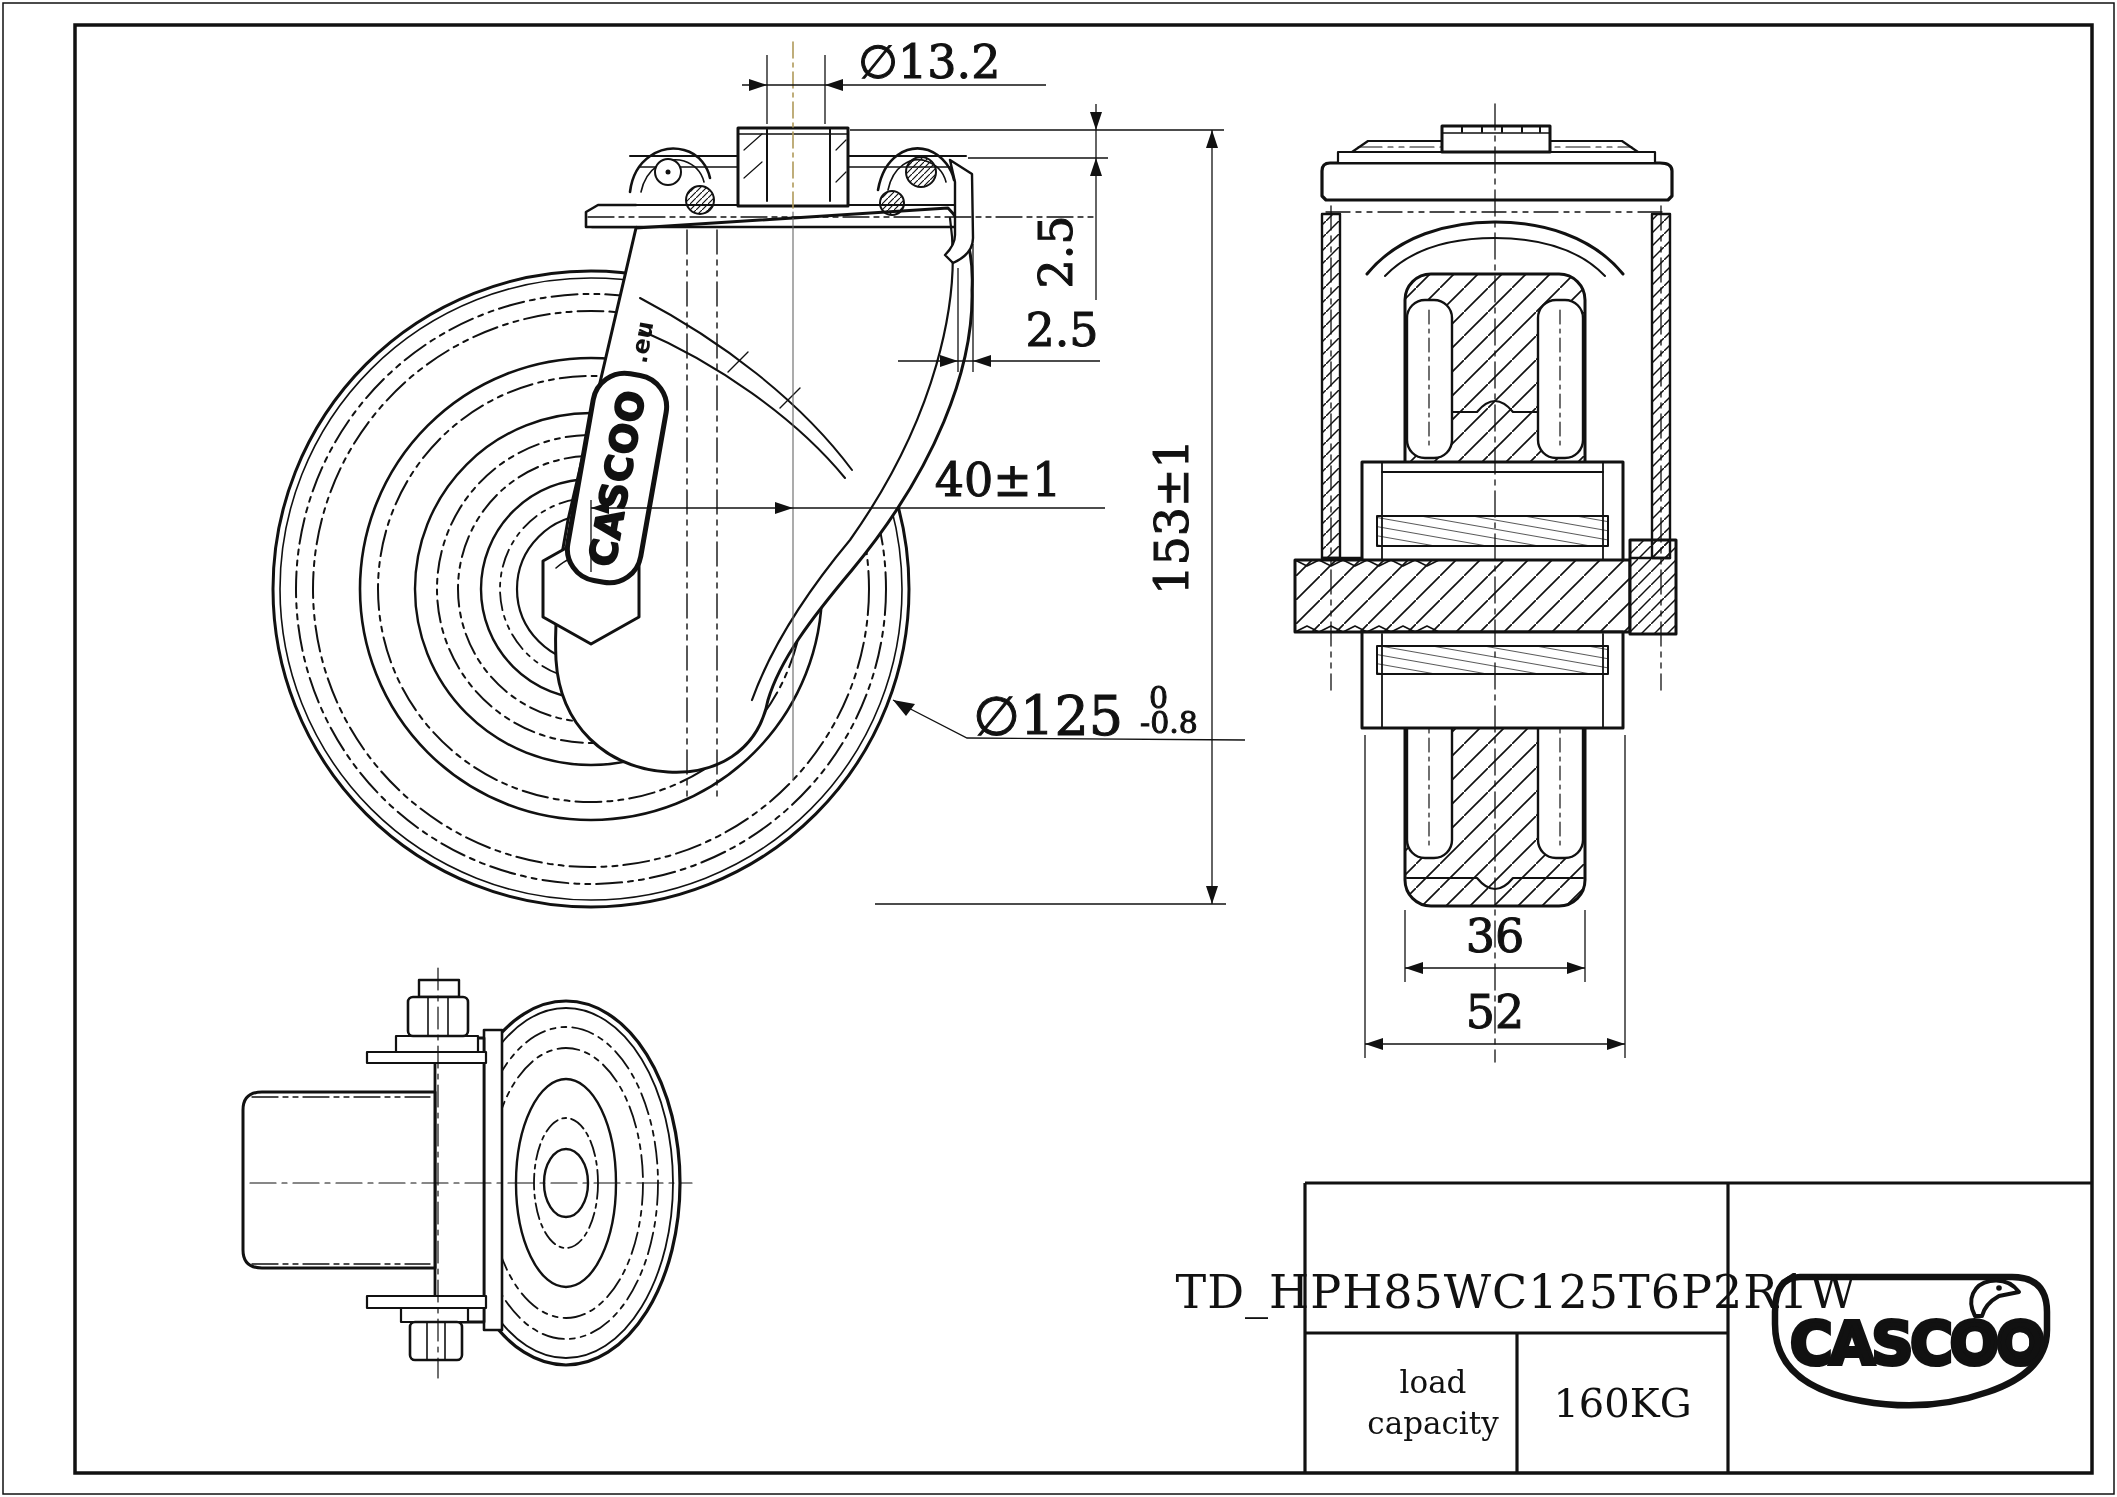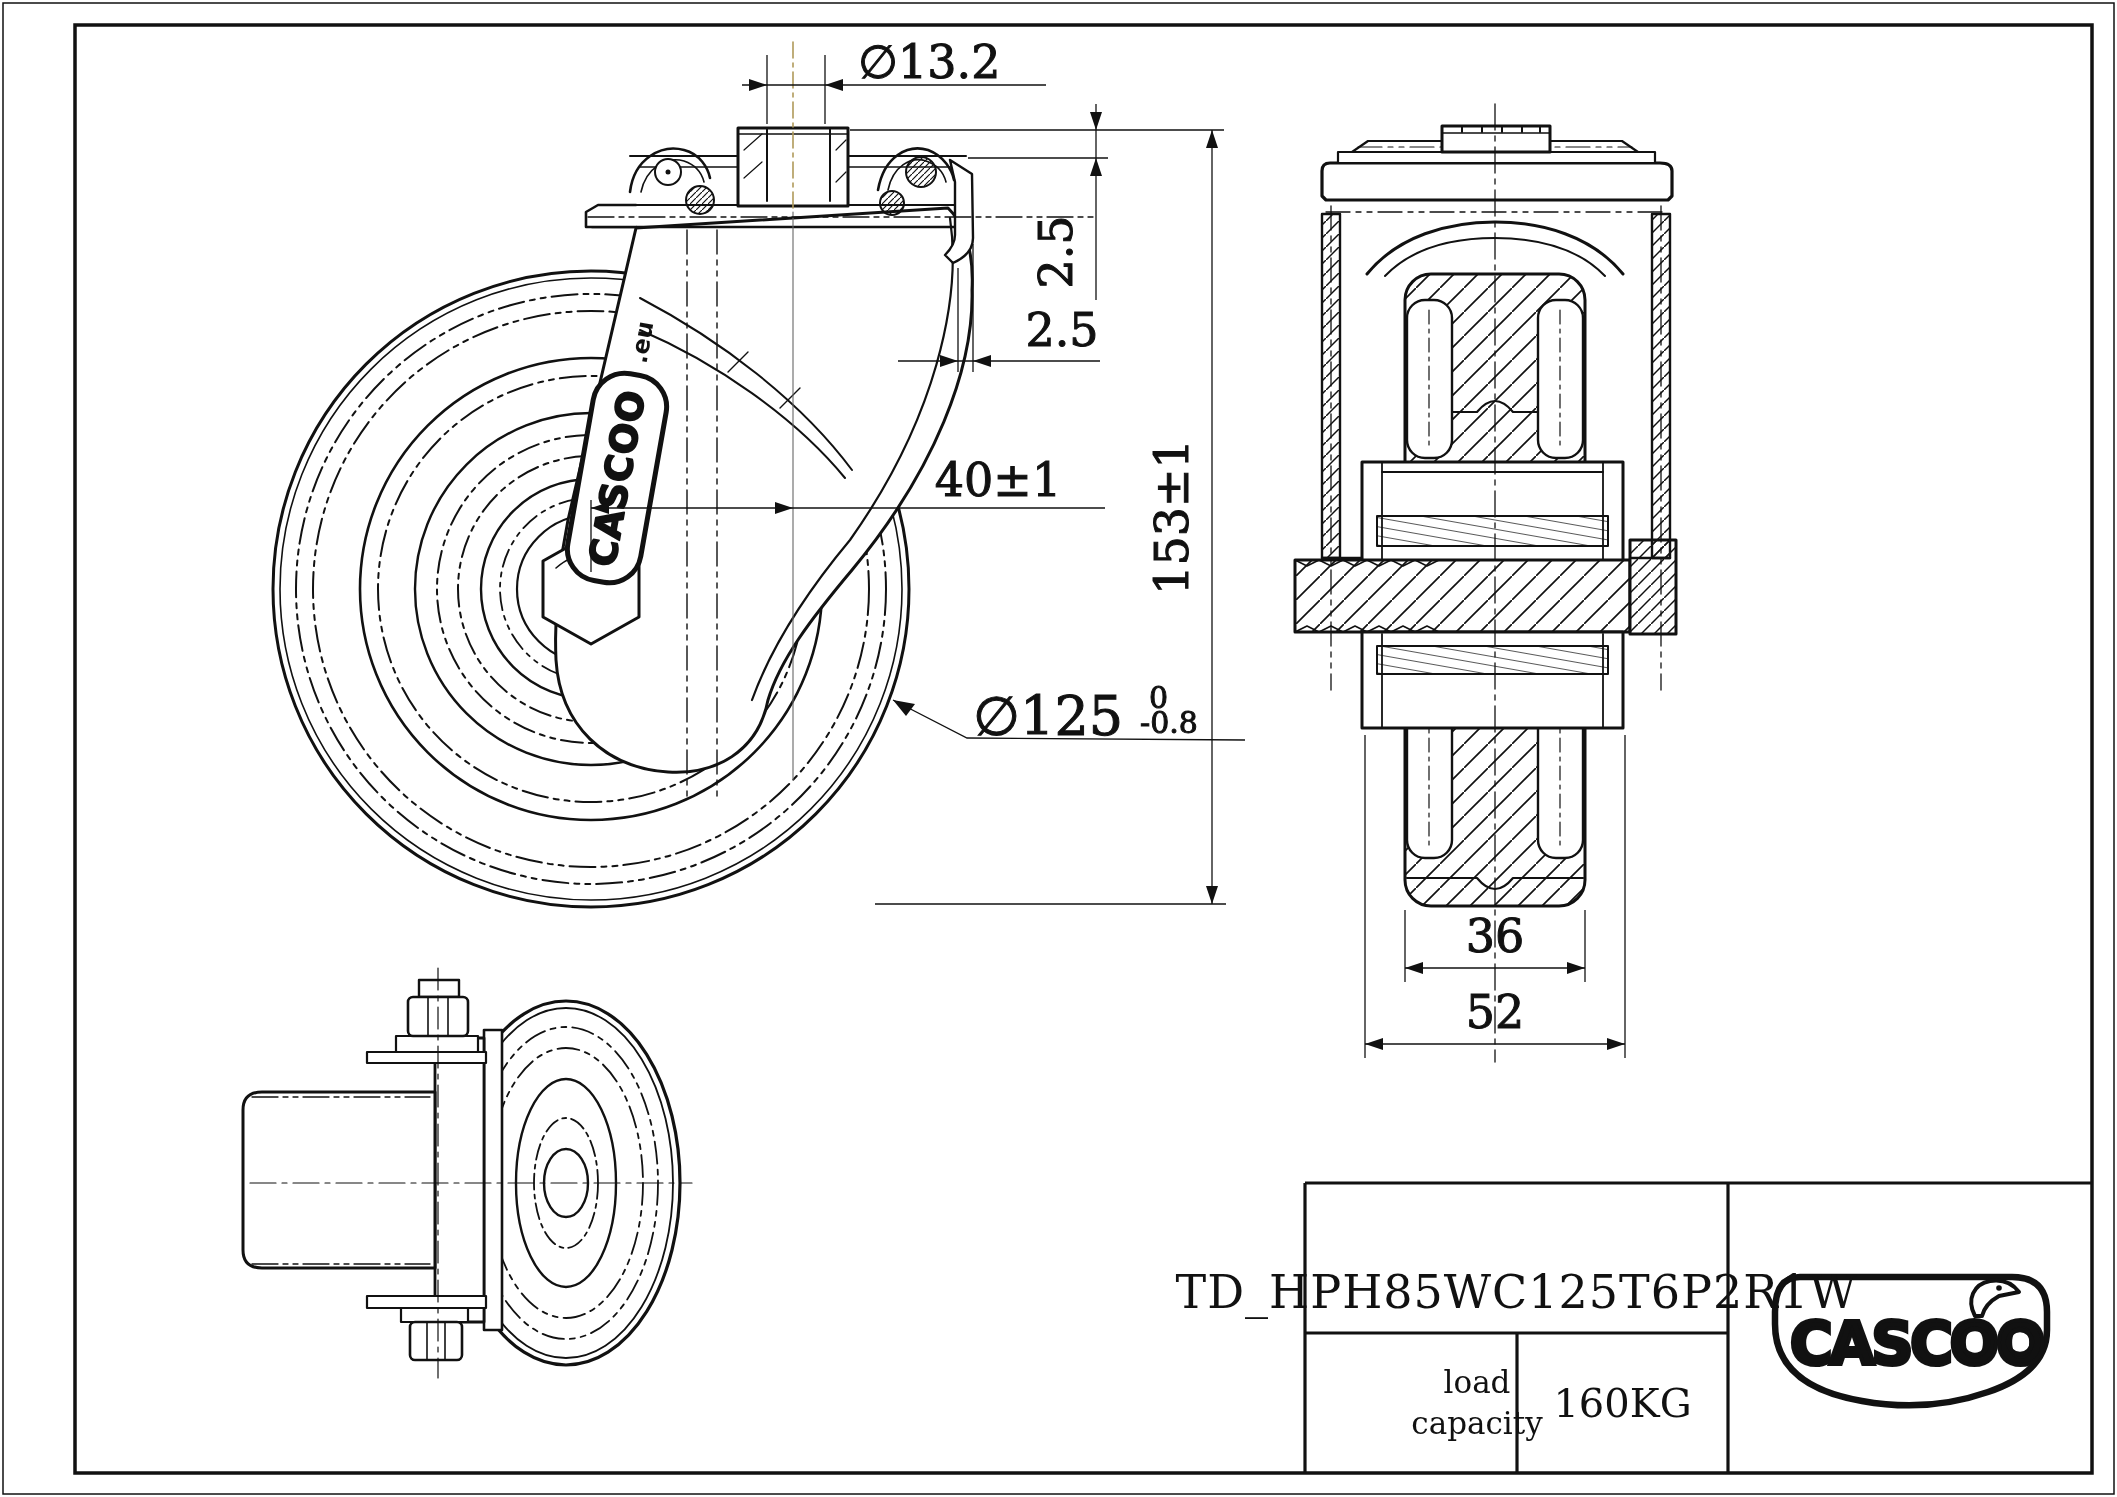--- a/index.html
+++ b/index.html
@@ -3,21 +3,21 @@
 <meta charset="utf-8">
 <style>
   html,body{margin:0;padding:0;background:#ffffff;}
   #page{position:relative;width:2117px;height:1497px;background:#ffffff;overflow:hidden;
         font-family:"DejaVu Serif","Liberation Serif",serif;}
   svg{position:absolute;left:0;top:0;}
   .cell{position:absolute;display:flex;align-items:center;justify-content:center;
         text-align:center;color:#111;}
   #pn{left:1305px;top:1183px;width:423px;height:150px;font-size:46px;letter-spacing:1px;margin-top:34px;}
   #lc{left:1305px;top:1333px;width:256px;height:139px;font-size:31px;line-height:1.3;
-      padding:0 28px;box-sizing:border-box;margin-left:44px;}
+      padding:0 28px;box-sizing:border-box;}
   #lv{left:1517px;top:1333px;width:211px;height:139px;font-size:40px;}
   text{fill:#111;}
   .dim{font-size:46px;}
 </style>
 </head>
 <body>
 
 <div id="page">
 <svg width="2117" height="1497" viewBox="0 0 2117 1497">
   <defs>

